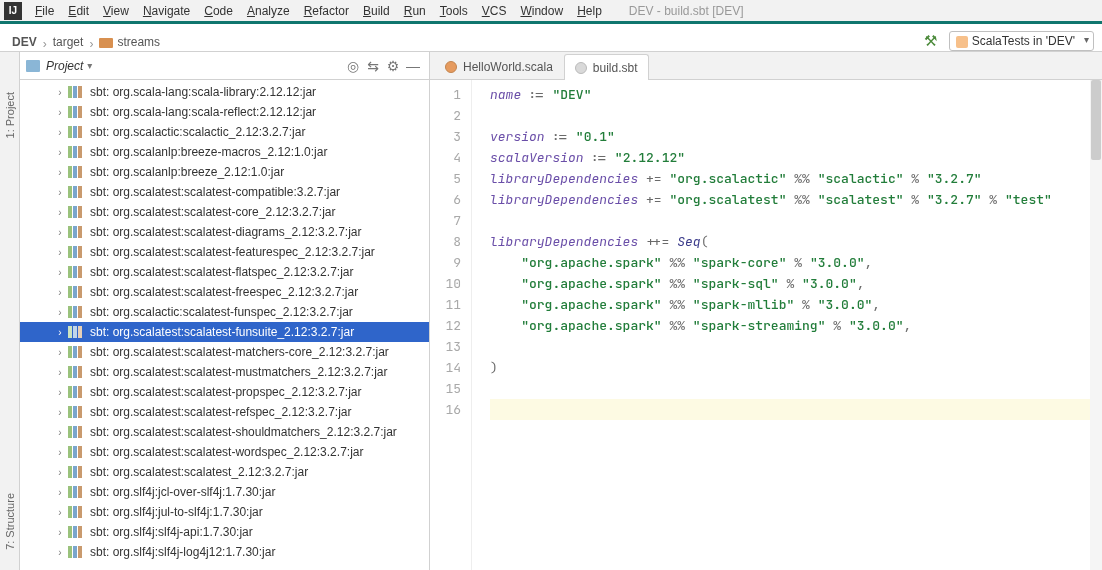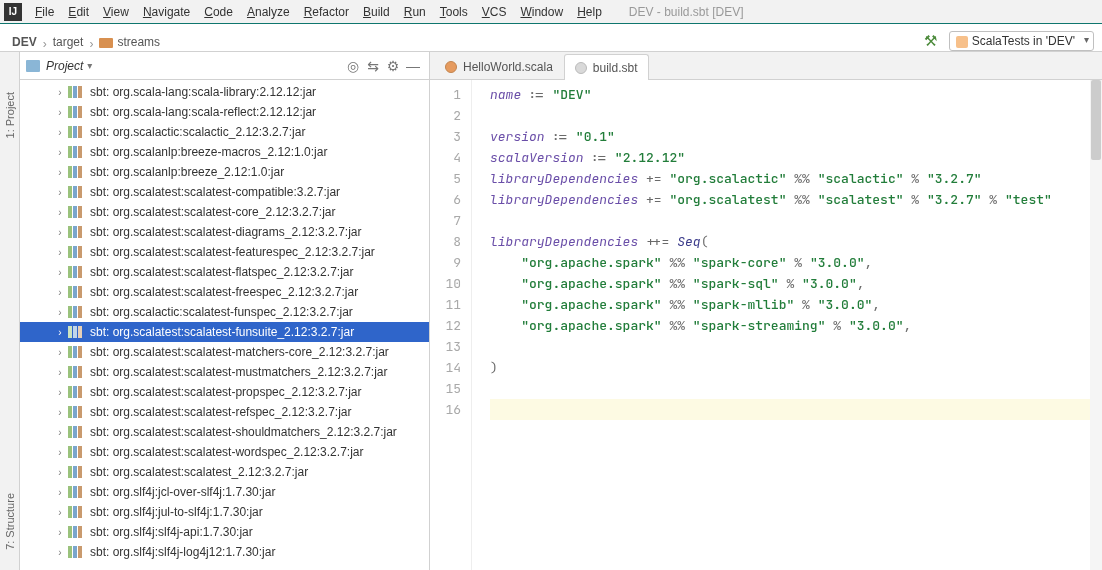--- a/index.html
+++ b/index.html
@@ -1,17 +1,17 @@
 <!DOCTYPE html>
 <html><head>
 <meta charset="utf-8">
 <style>
 * { box-sizing: border-box; margin: 0; padding: 0; }
 body { font-family: "Segoe UI", Arial, sans-serif; font-size: 12px; color: #333; background: #fff; overflow: hidden; width: 1102px; height: 570px; }
-.menubar { display: flex; align-items: center; height: 24px; background: #f2f2f2; border-bottom: 1px solid #0f766e; padding: 0 4px; }
+.menubar { display: flex; align-items: center; height: 24px; background: #f2f2f2; border-bottom: 3px solid #0f766e; padding: 0 4px; }
 .app-icon { width: 18px; height: 18px; background: #333; margin-right: 6px; display: flex; align-items: center; justify-content: center; color: #fff; font-size: 10px; font-weight: bold; }
 .menu-item { padding: 2px 7px; cursor: default; }
 .menu-item u { text-decoration: underline; }
 .wintitle { margin-left: 20px; color: #999; }
 .navbar { display: flex; align-items: flex-end; height: 28px; background: #fff; border-bottom: 1px solid #d1d1d1; padding: 0 8px; }
 .bc-item { padding: 2px 4px; color: #555; }
 .bc-sep { color: #999; margin: 0 2px; }
 .folder-icon { display: inline-block; width: 14px; height: 10px; background: #d89050; border-radius: 1px; margin-right: 4px; vertical-align: middle; }
 .nav-spacer { flex: 1; }
 .build-btn { width: 20px; height: 20px; display: flex; align-items: center; justify-content: center; margin-right: 8px; }

